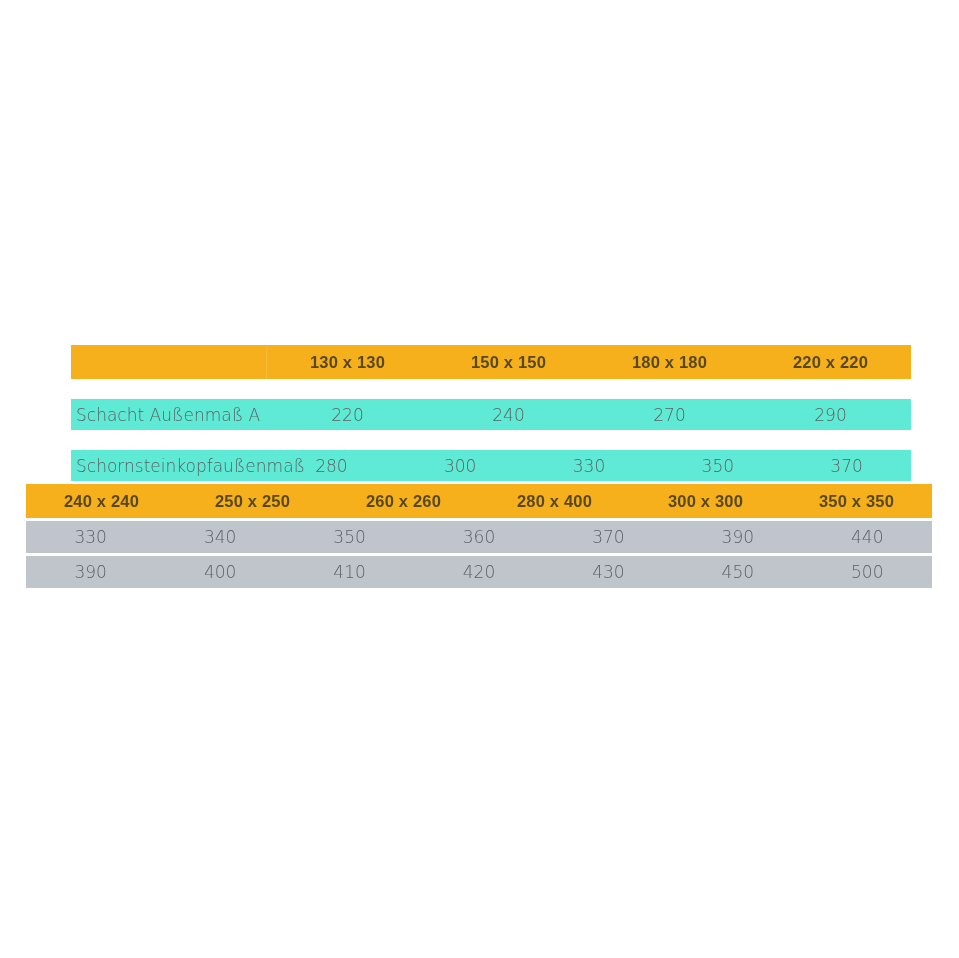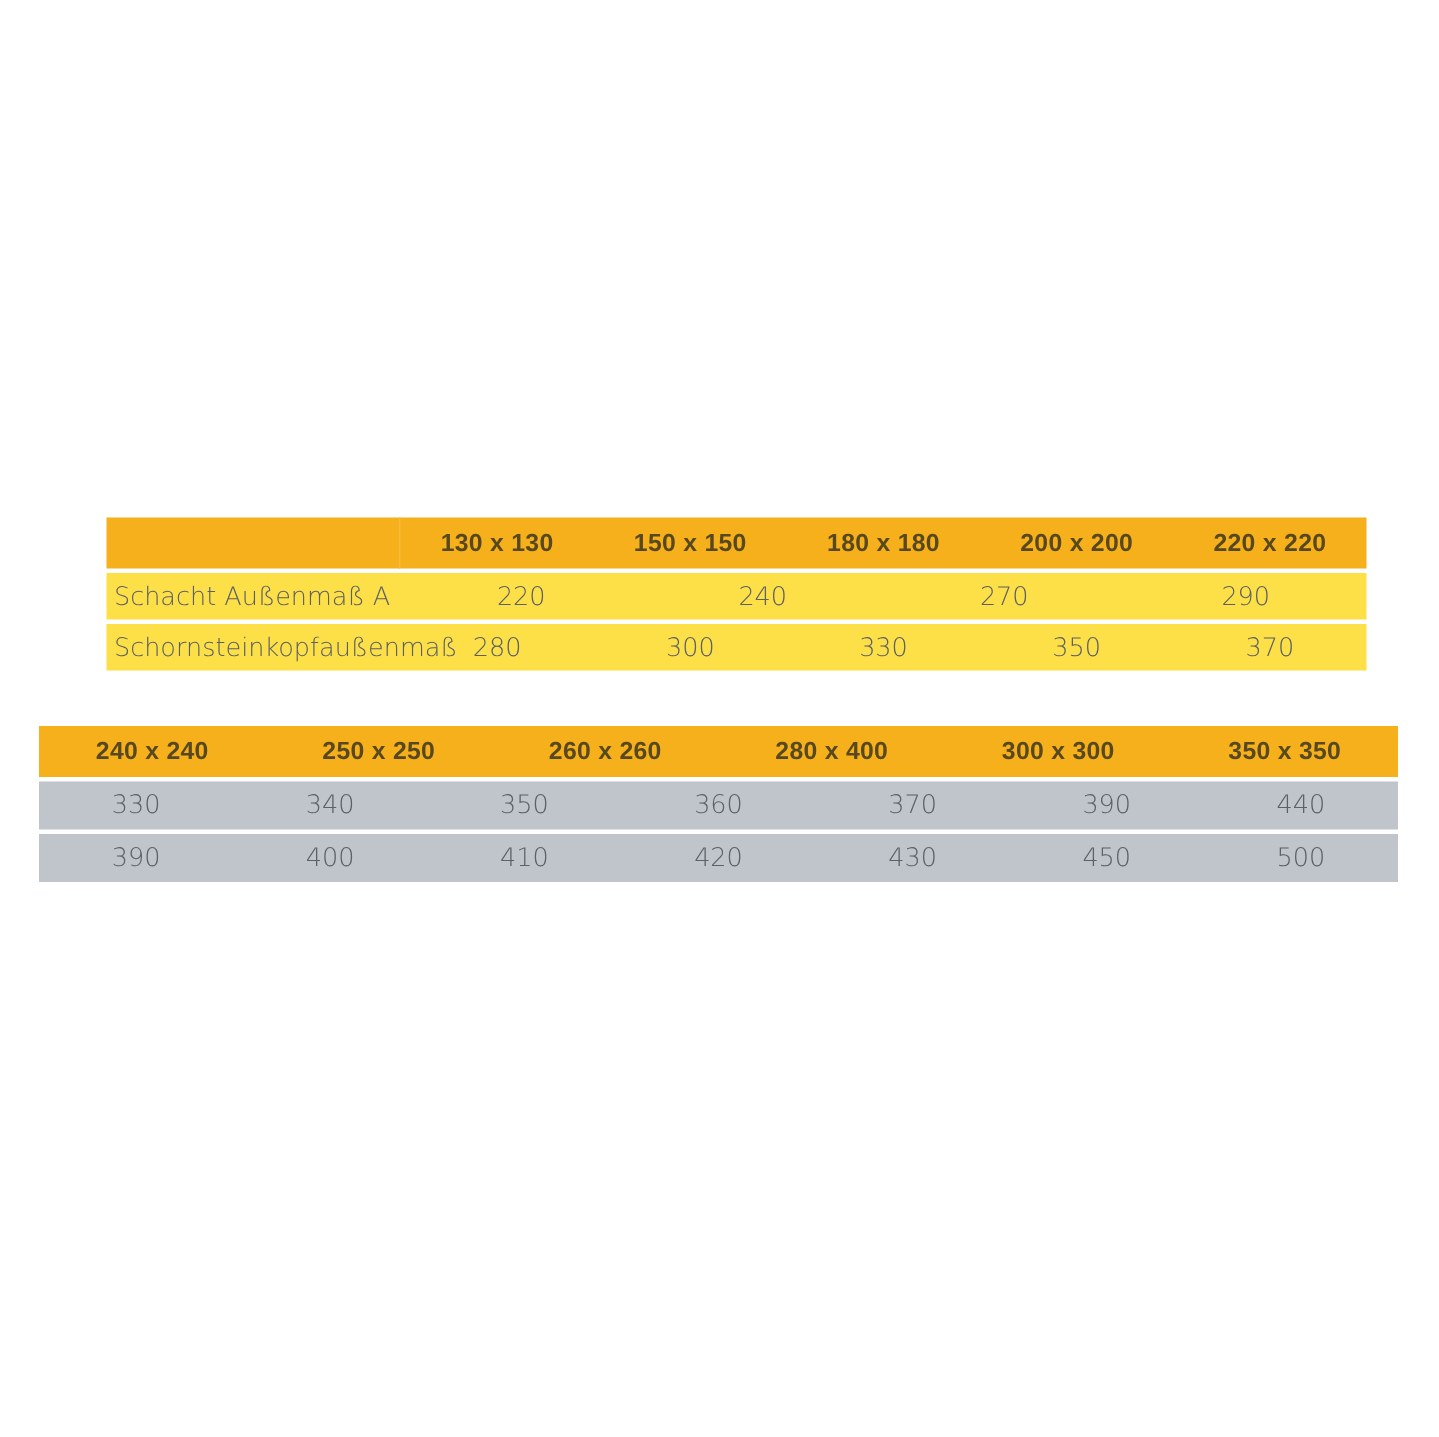--- a/index.html
+++ b/index.html
@@ -52,22 +52,22 @@
     font-size: 16.5px;
     font-weight: bold;
     color: #58481f;
     letter-spacing: 0.2px;
     white-space: nowrap;
   }
 
   .t1-row {
     display: flex;
     height: 31px;
-    background: #fde047;
-    margin-top: 3px;
+    background: #5eead4;
+    margin-top: 20px;
   }
   .t1-row .label-cell {
     width: 196px;
     flex: 0 0 196px;
     display: flex;
     align-items: center;
     padding-left: 5px;
     box-sizing: border-box;
     font-size: 17px;
     color: #5c6166;
@@ -133,21 +133,20 @@
 
 <div class="sheet">
 
   <div class="table-one">
 
     <div class="t1-header">
       <div class="label-cell"></div>
       <div class="size-cell">130 x 130</div>
       <div class="size-cell">150 x 150</div>
       <div class="size-cell">180 x 180</div>
-      <div class="size-cell">200 x 200</div>
       <div class="size-cell">220 x 220</div>
     </div>
 
     <div class="t1-row">
       <div class="label-cell">Schacht Außenmaß A</div>
       <div class="val-cell">220</div>
       <div class="val-cell">240</div>
       <div class="val-cell">270</div>
       <div class="val-cell">290</div>
     </div>

